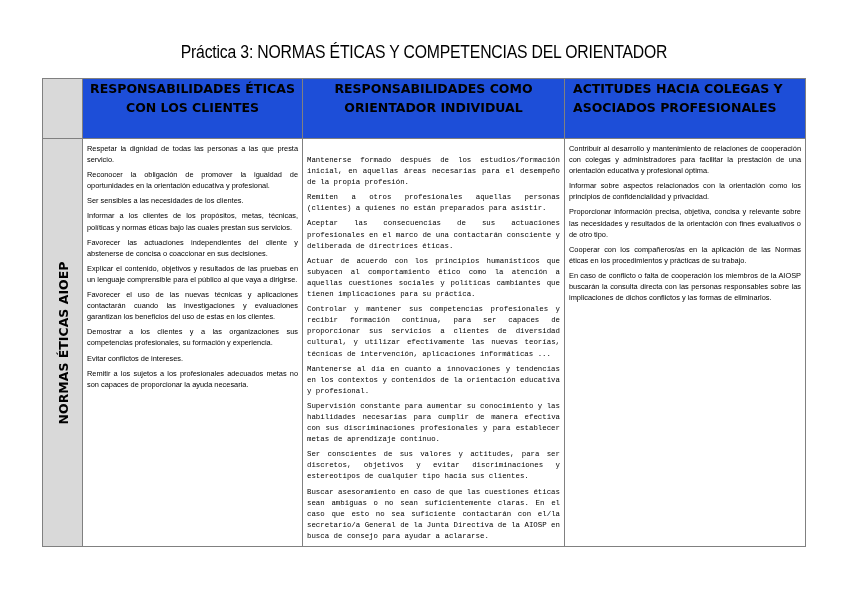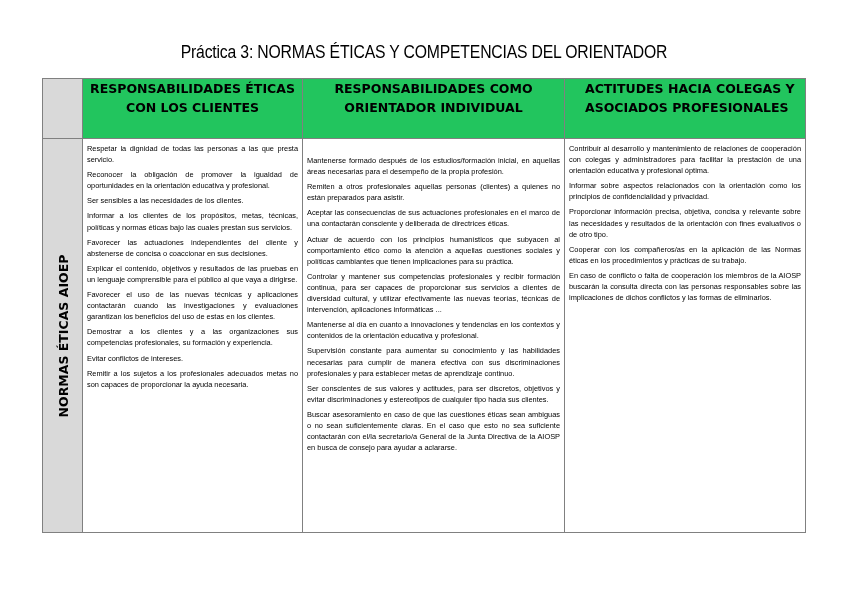--- a/index.html
+++ b/index.html
@@ -10,39 +10,39 @@
     transform: scaleX(0.9); transform-origin: center;
   }
   table.grid {
     position: absolute; left: 42px; top: 78px; width: 763px; height: 455px;
     border-collapse: collapse; table-layout: fixed;
   }
   table.grid td, table.grid th {
     border: 1.5px solid #808080; padding: 0; vertical-align: top;
   }
   th.head {
-    background: #22c55e; font-family: "DejaVu Sans", sans-serif; font-weight: bold;
+    background: #1d4ed8; font-family: "DejaVu Sans", sans-serif; font-weight: bold;
     font-size: 12.5px; line-height: 19px; height: 59px; vertical-align: bottom;
     padding: 0 4px 1px 4px;
   }
   th.head.c { text-align: center; }
-  th.head.l { text-align: left; padding-left: 20px; }
+  th.head.l { text-align: left; padding-left: 8px; }
   th.corner { background: #d9d9d9; }
   td.side {
     background: #d9d9d9; position: relative; vertical-align: middle;
   }
   .vlabel {
     position: absolute; left: 50%; top: 50%;
     transform: translate(-50%, -50%) rotate(-90deg);
     white-space: nowrap; font-family: "DejaVu Sans", sans-serif; font-weight: bold; font-size: 12.5px;
   }
   td.body { padding: 2px 4px 2px 4px; }
   .items { font-family: "Liberation Sans", sans-serif; font-size: 7.4px; line-height: 11.1px; text-align: justify; }
   .items p { margin: 4px; }
-  .col2 .items { padding-top: 12px; }
+  .col2 .items { padding-top: 12px; font-family: Liberation Mono, monospace; }
 </style>
 </head>
 <body>
 
 <div class="title">Práctica 3: NORMAS ÉTICAS Y COMPETENCIAS DEL ORIENTADOR</div>
 
 <table class="grid">
   <colgroup>
     <col style="width:40px">
     <col style="width:220px">

